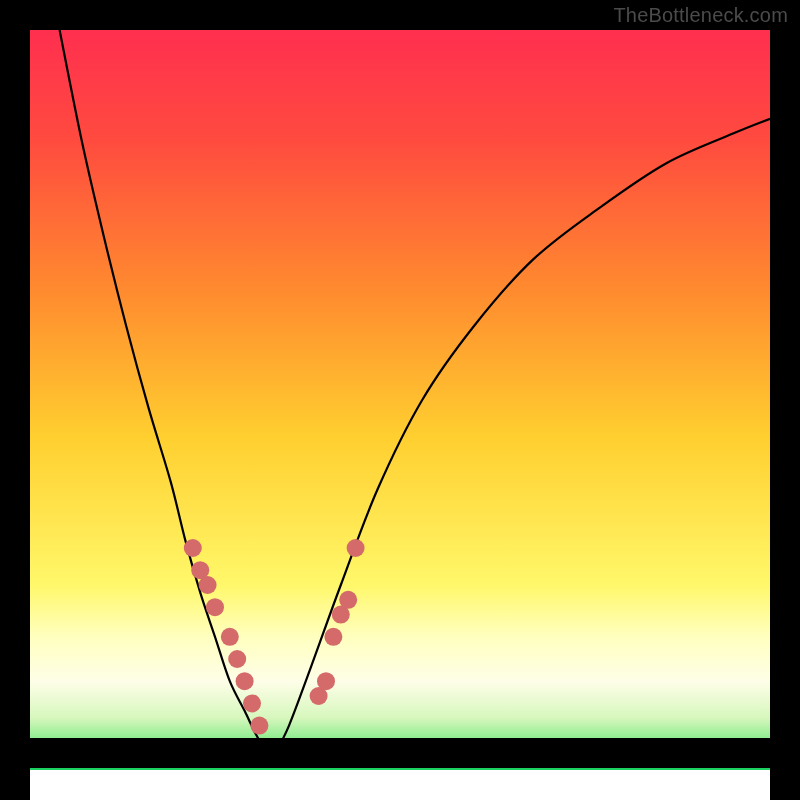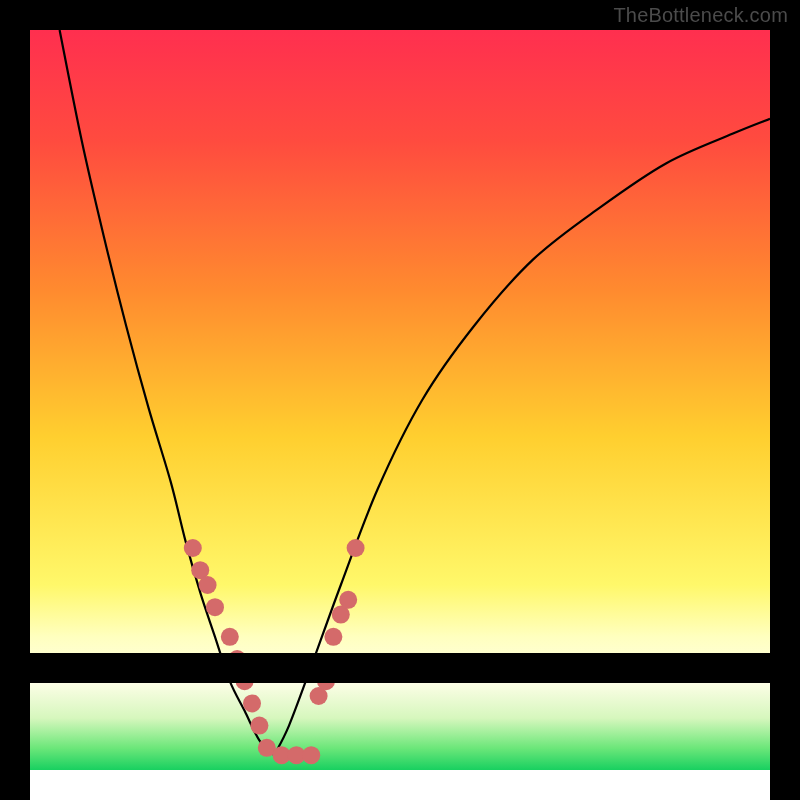--- a/index.html
+++ b/index.html
@@ -7,21 +7,21 @@
     padding: 0;
     width: 800px;
     height: 800px;
     overflow: hidden;
     background: #fff;
     font-family: Arial, Helvetica, sans-serif;
   }
   .frame {
     position: relative;
     width: 800px;
-    height: 683px;
+    height: 768px;
     box-sizing: border-box;
     padding-left: 18px;
   }
   .plot-area {
     position: absolute;
     left: 30px;
     top: 30px;
     width: 740px;
     height: 740px;
     background: #fff;

